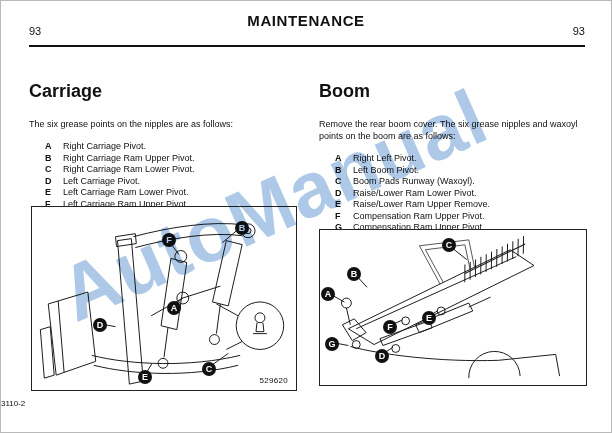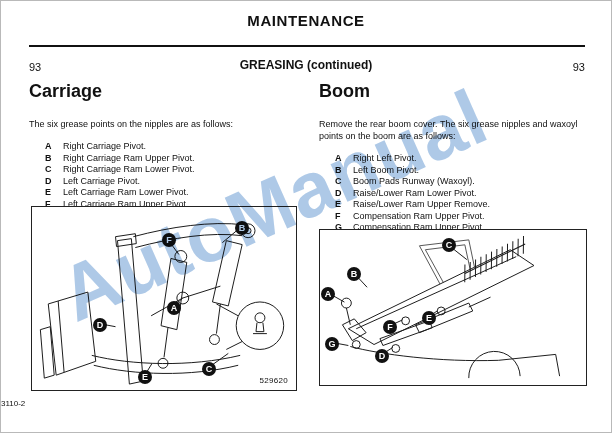--- a/index.html
+++ b/index.html
@@ -2,21 +2,21 @@
 <html><head>
 <meta charset="utf-8">
 <style>
   * { margin:0; padding:0; box-sizing:border-box; }
   html,body { background:#ededed; font-family:"Liberation Sans", sans-serif; }
   .page {
     position:relative; width:612px; height:433px; background:#fff;
     border:1px solid #b9b9b9; overflow:hidden; color:#111;
     margin:0 auto;
   }
-  .pgnum { position:absolute; top:24px; font-size:11px;margin-top:36px; }
+  .pgnum { position:absolute; top:24px; font-size:11px; }
   .pgnum.left  { left:28px; }
   .pgnum.right { right:26px; }
   .hdr-title {
     position:absolute; top:11px; left:0; width:100%; text-align:center;
     font-size:15px; font-weight:bold; letter-spacing:.6px;
   }
   .hdr-rule { position:absolute; top:44px; left:28px; width:556px; border-top:2px solid #111; }
   .sec-title {
     position:absolute; top:57px; left:0; width:100%; text-align:center;
     font-size:12px; font-weight:bold;
@@ -48,21 +48,20 @@
 </style>
 </head>
 <body>
 
 <div class="page">
 
   <div class="pgnum left">93</div>
   <div class="hdr-title">MAINTENANCE</div>
   <div class="pgnum right">93</div>
   <div class="hdr-rule"></div>
-  <div class="sec-title">GREASING (continued)</div>
 
   <div class="col col-left">
     <div class="colhead">Carriage</div>
     <div class="intro">The six grease points on the nipples are as follows:</div>
     <div>
       <div class="gp">
         <span class="k">A</span>
         <span class="v">Right Carriage Pivot.</span>
       </div>
       <div class="gp">

